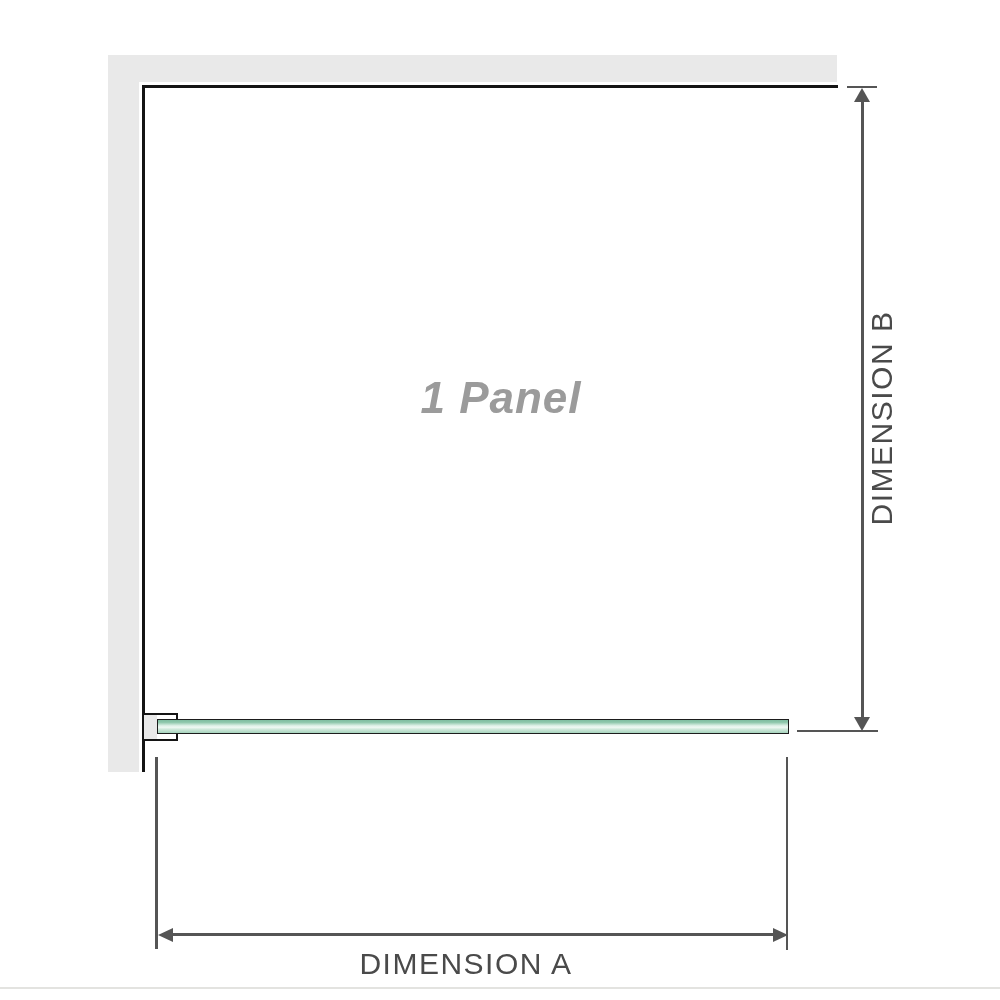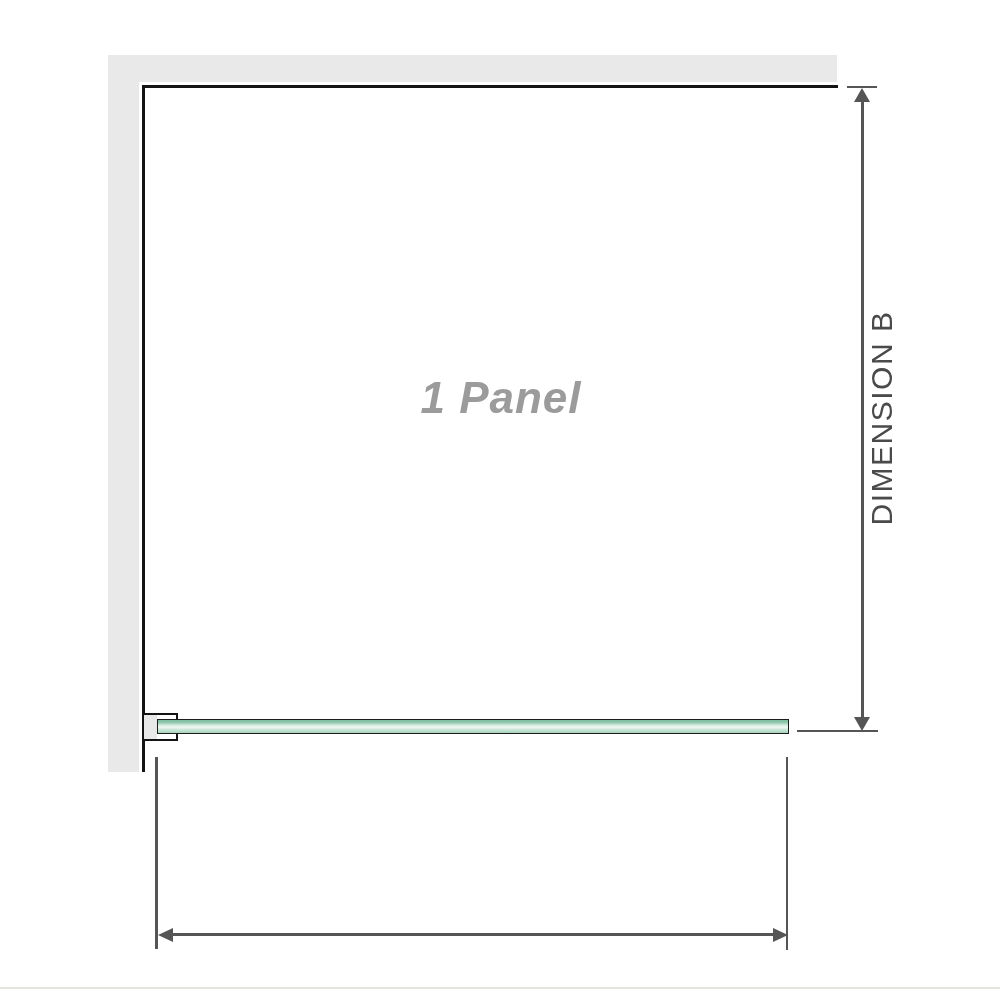--- a/index.html
+++ b/index.html
@@ -149,18 +149,19 @@
   <div id="dimb-tick-bottom" class="abs dim-tick"></div>
   <div id="dimb-arrow-up" class="abs arrow"></div>
   <div id="dimb-arrow-down" class="abs arrow"></div>
   <div id="dimb-label" class="abs dim-label">DIMENSION B</div>
 
   <div id="dima-line" class="abs dim-line"></div>
   <div id="dima-tick-left" class="abs dim-tick"></div>
   <div id="dima-tick-right" class="abs dim-tick"></div>
   <div id="dima-arrow-left" class="abs arrow"></div>
   <div id="dima-arrow-right" class="abs arrow"></div>
+  <div id="dima-label" class="abs dim-label">DIMENSION A</div>
 
   <div id="panel-label" class="abs">1 Panel</div>
 
   <div id="bottom-divider" class="abs"></div>
 
 </div>
 
 </body></html>

